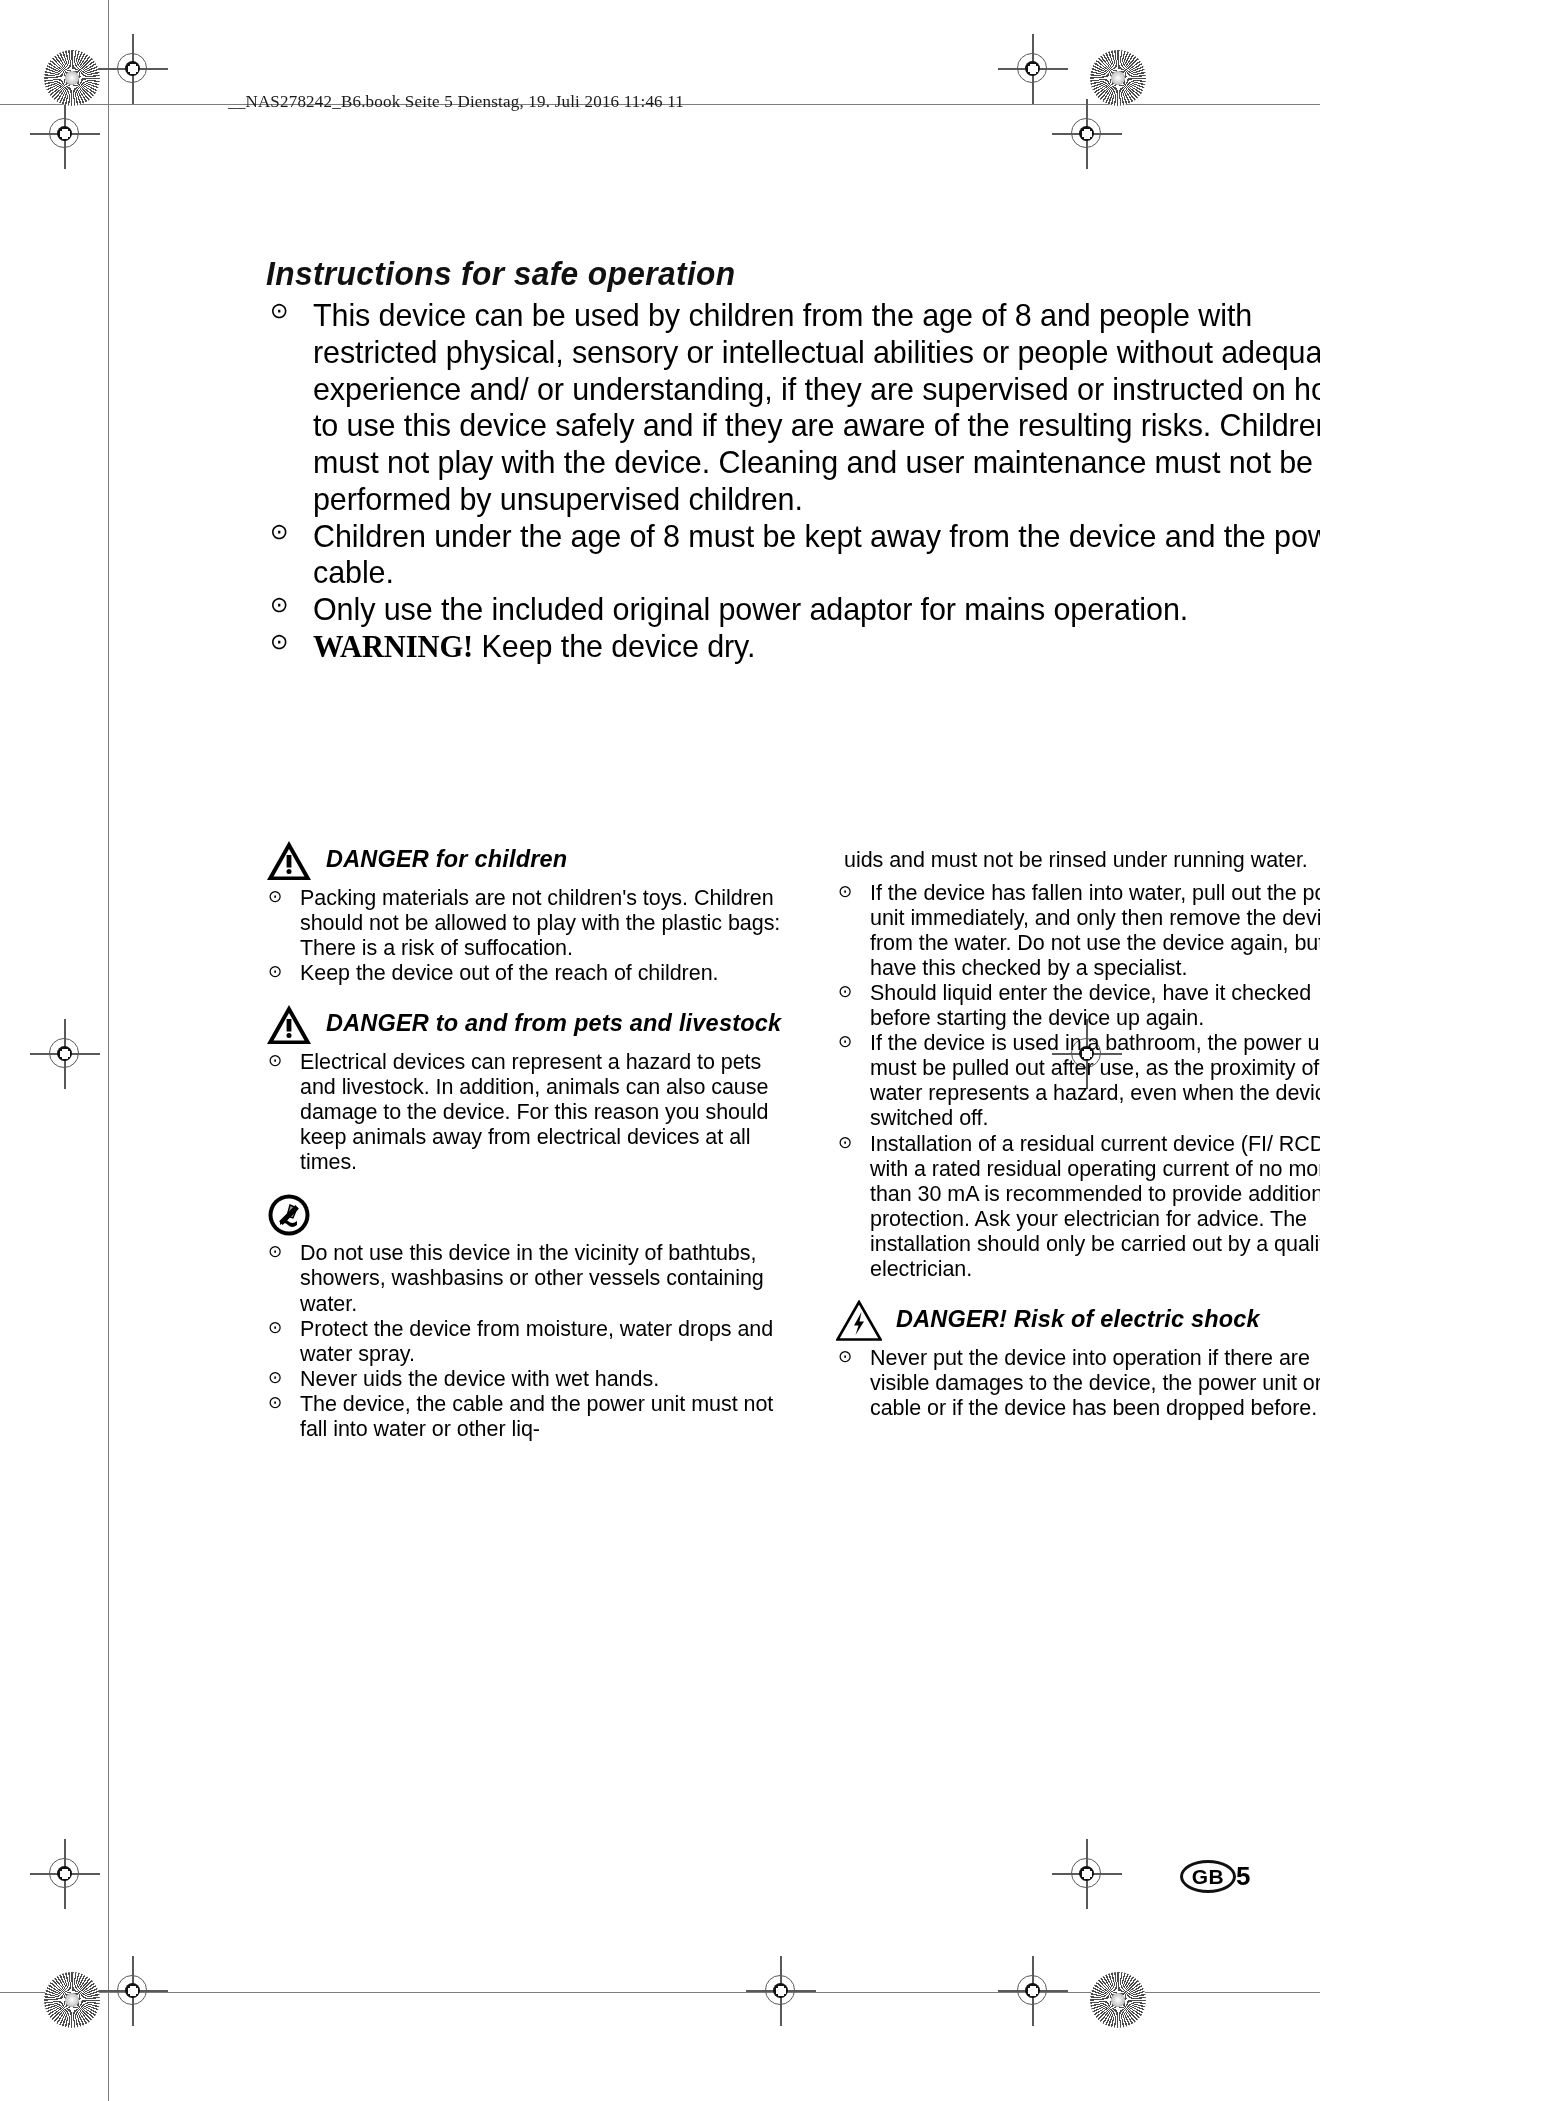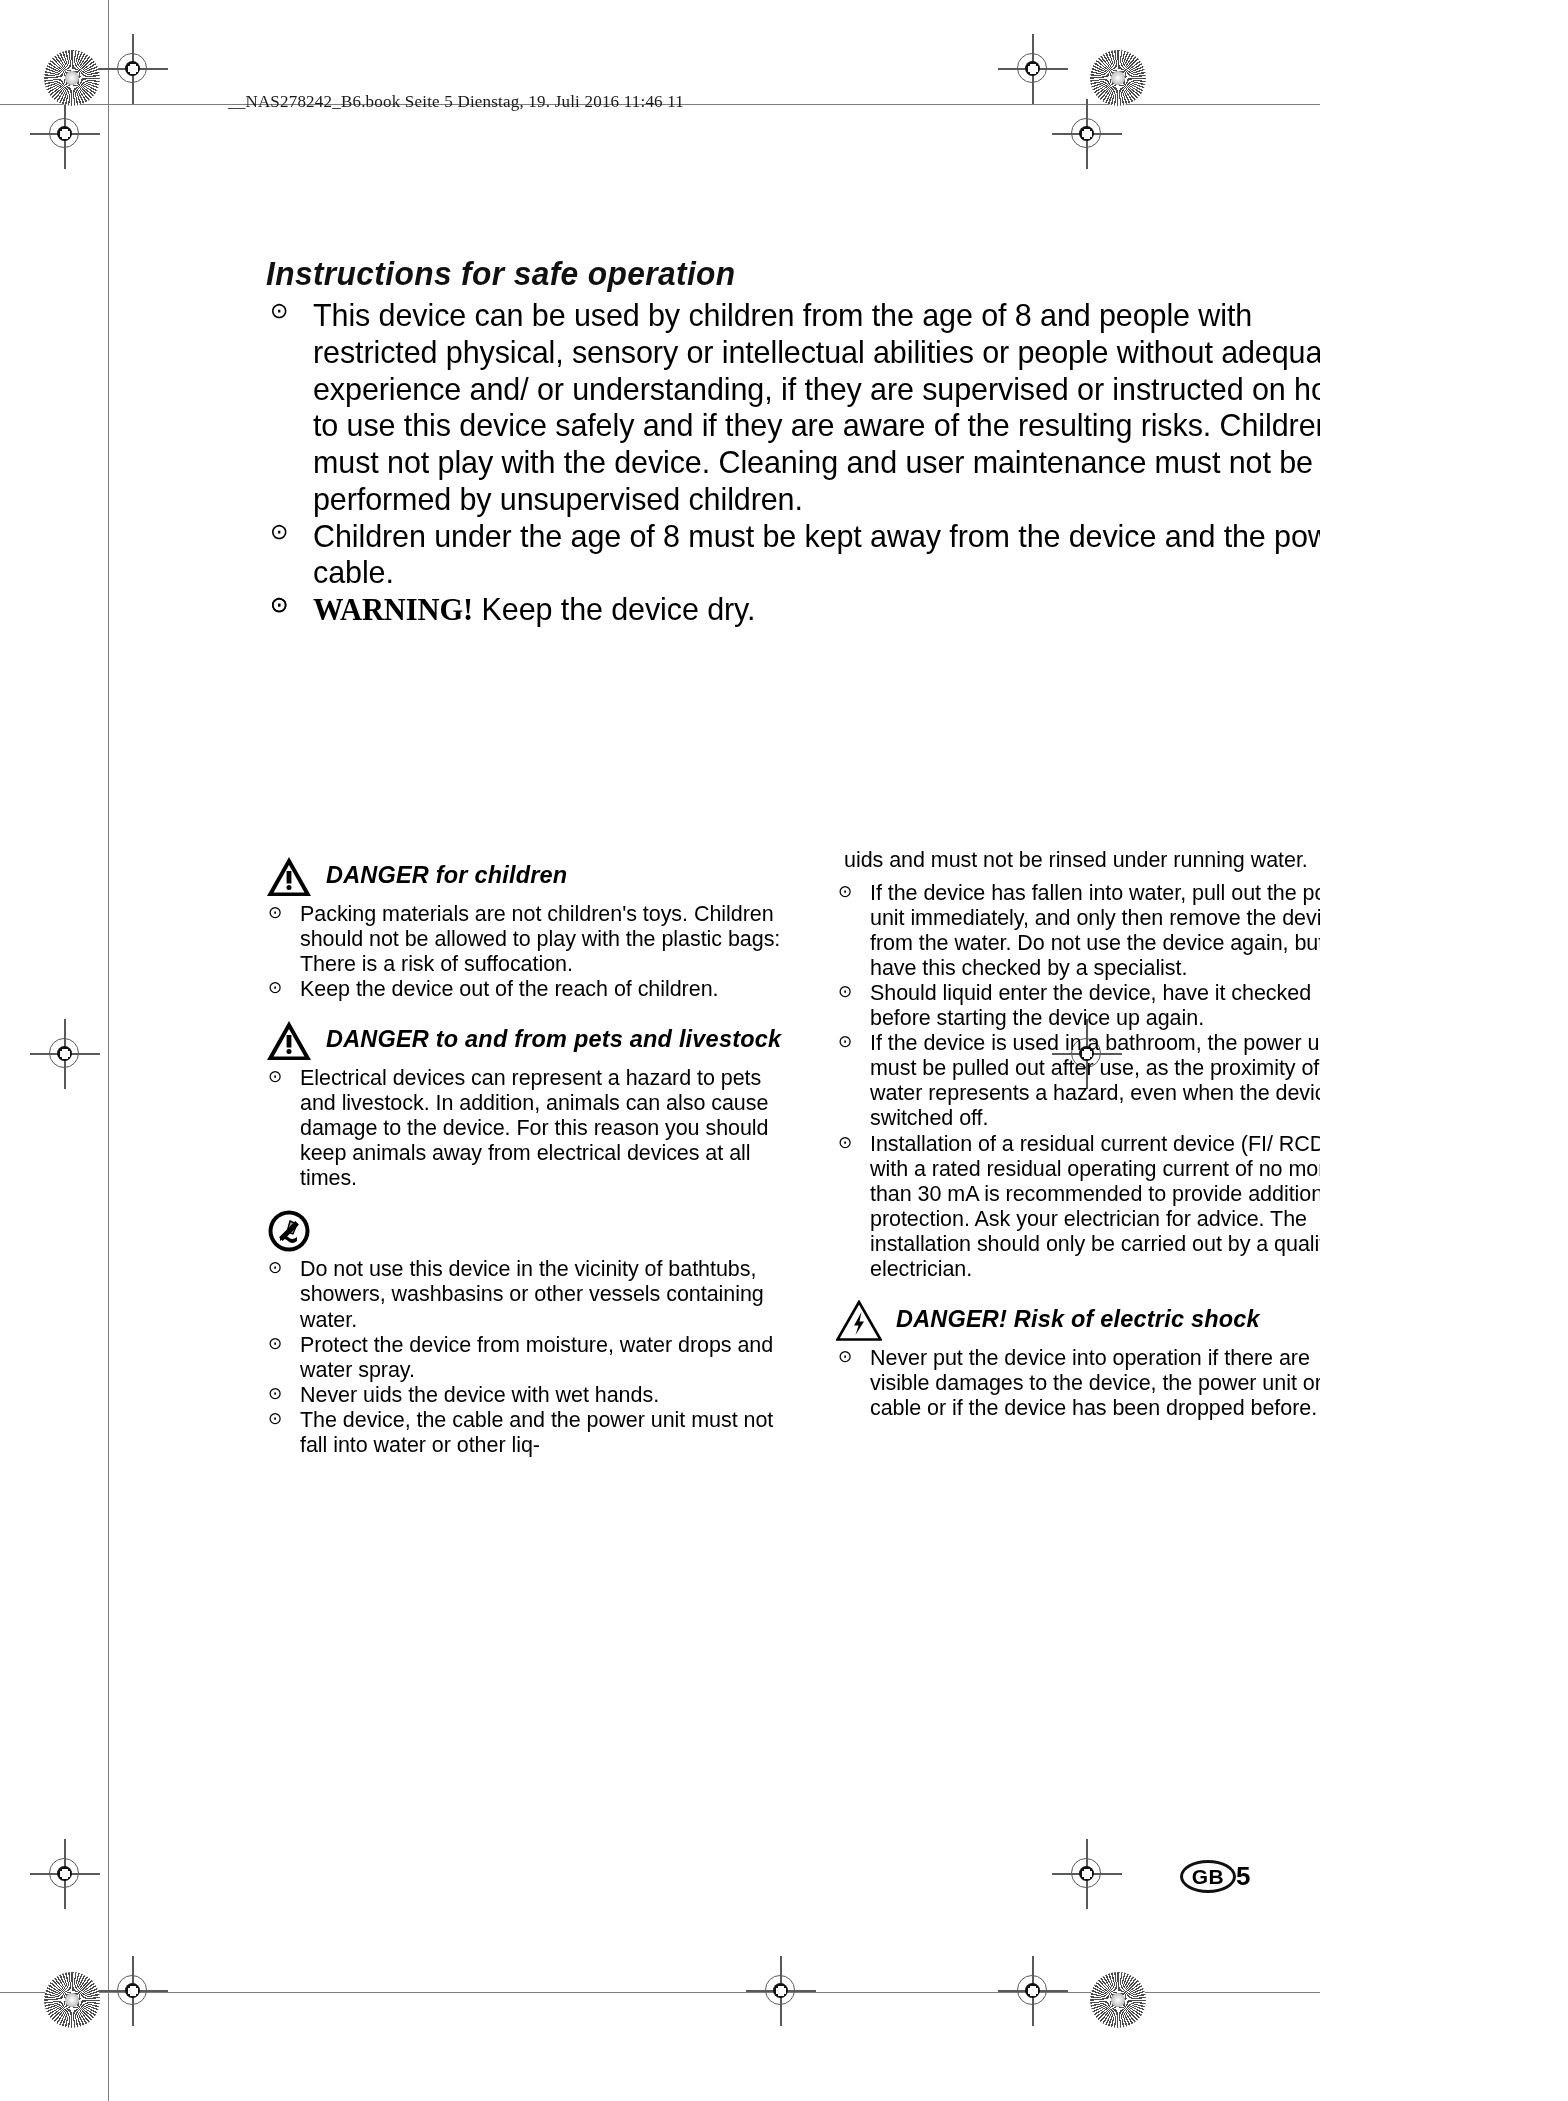--- a/index.html
+++ b/index.html
@@ -151,21 +151,21 @@
     gap: 36px;
   }
   .col { width: 534px; }
 
   .danger-head {
     display: flex;
     align-items: flex-start;
     gap: 14px;
     margin: 18px 0 4px 0;
   }
-  .danger-head.first { margin-top: 16px; }
+  .danger-head.first { margin-top: 0; }
   .danger-title {
     font-size: 23.5px;
     font-weight: bold;
     font-style: italic;
     line-height: 1.18;
     letter-spacing: 0.2px;
     padding-top: 6px;
   }
 
   
@@ -326,20 +326,21 @@
       <li>
         <span class="bullet-mark">⊙</span>
         <span>This device can be used by children from the age of 8 and people with restricted physical, sensory or intellectual abilities or people without adequate experience and/ or understanding, if they are supervised or instructed on how to use this device safely and if they are aware of the resulting risks. Children must not play with the device. Cleaning and user maintenance must not be performed by unsupervised children.</span>
       </li>
       <li>
         <span class="bullet-mark">⊙</span>
         <span>Children under the age of 8 must be kept away from the device and the power cable.</span>
       </li>
       <li>
         <span class="bullet-mark">⊙</span>
+        <span>Only use the included original power adaptor for mains operation.</span>
       </li>
       <li>
         <span class="bullet-mark">⊙</span>
         <span class="lead">WARNING!</span><span> Keep the device dry.</span>
       </li>
     </ul>
   </div>
 
   <div class="cols">
 

